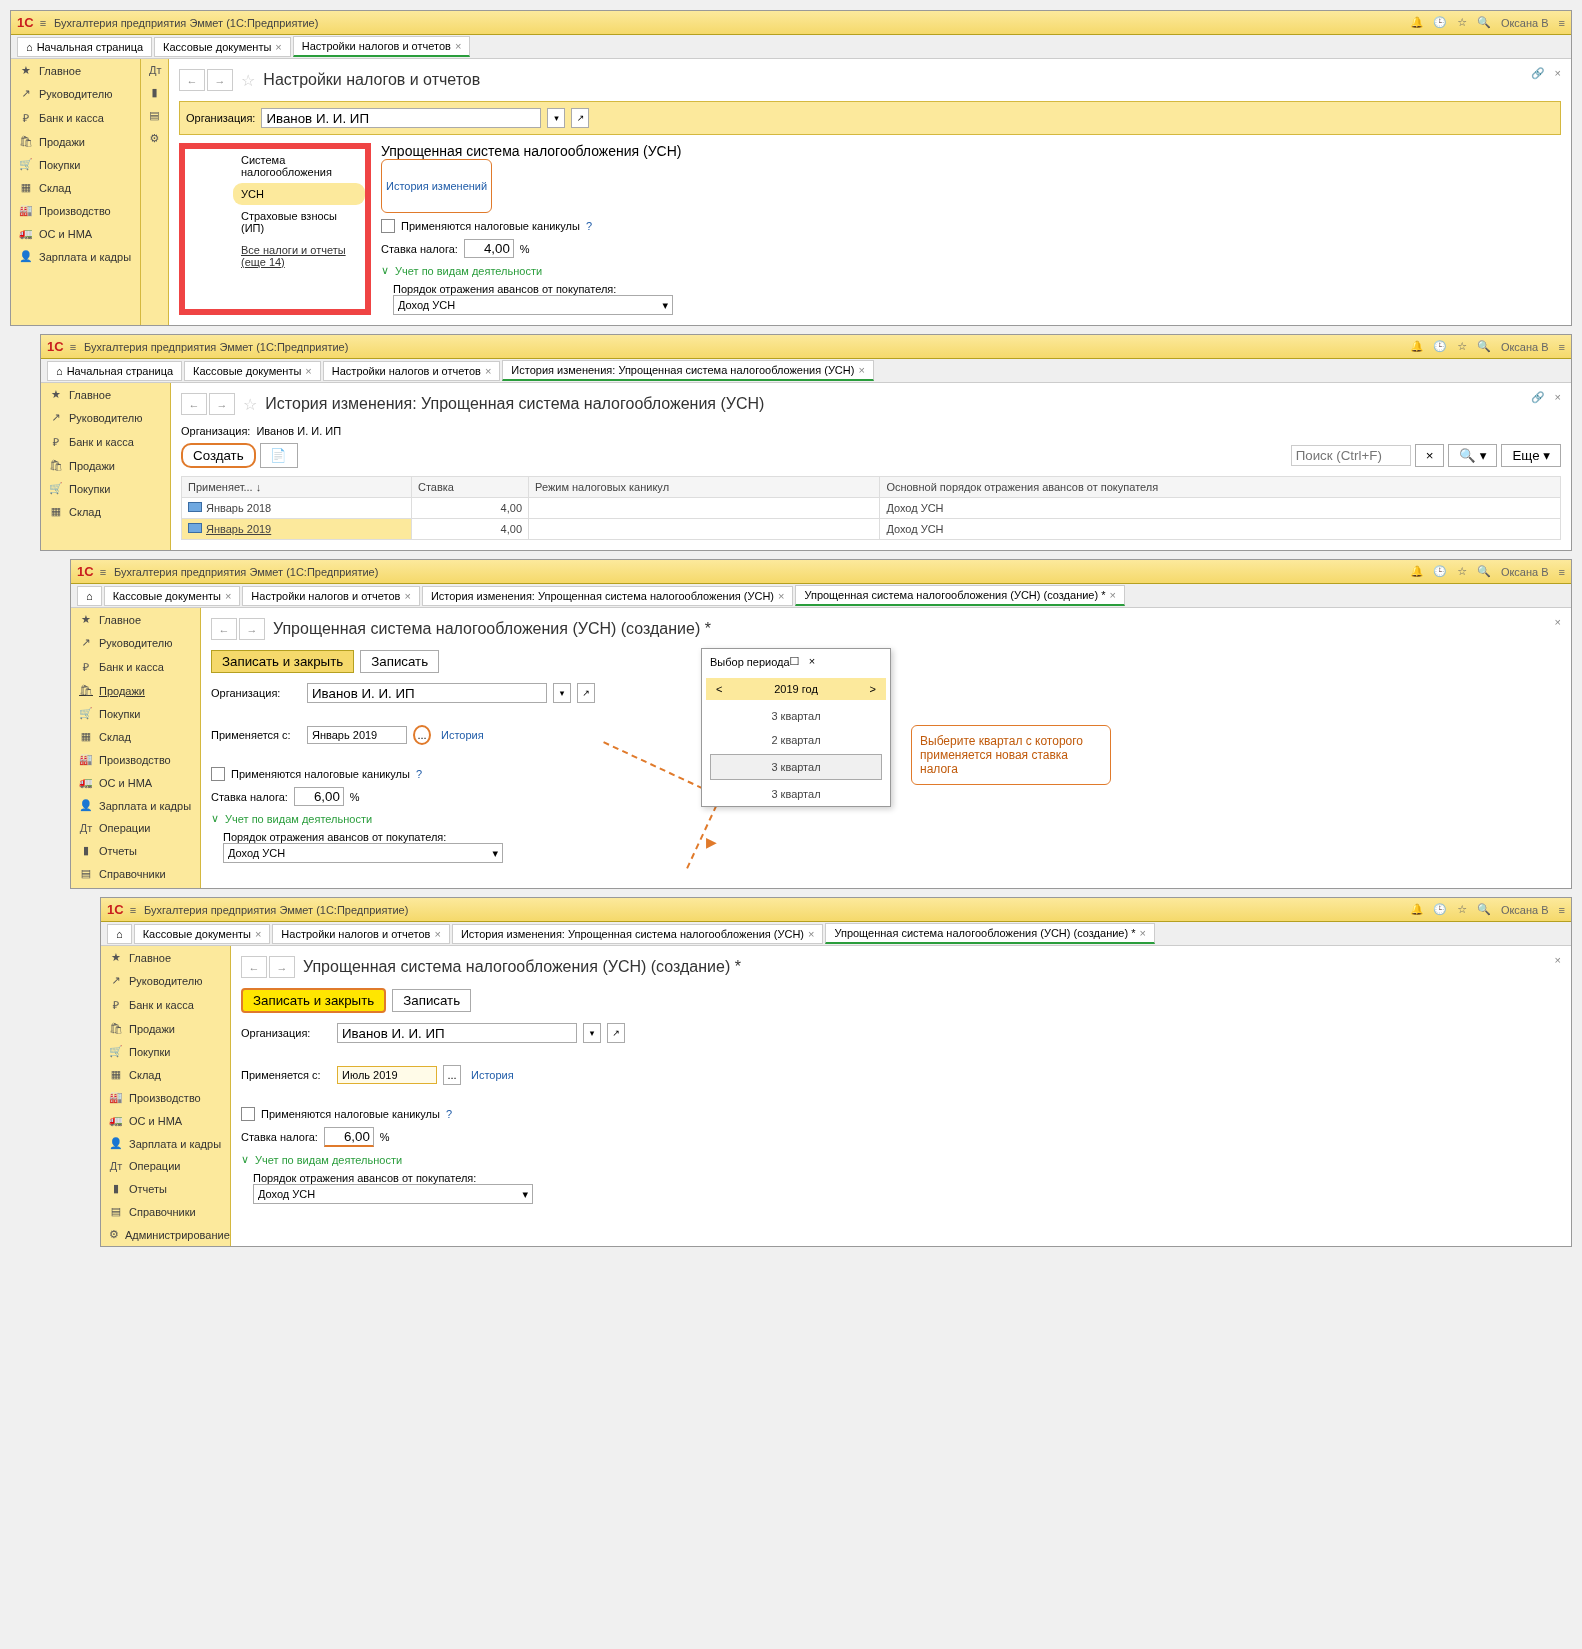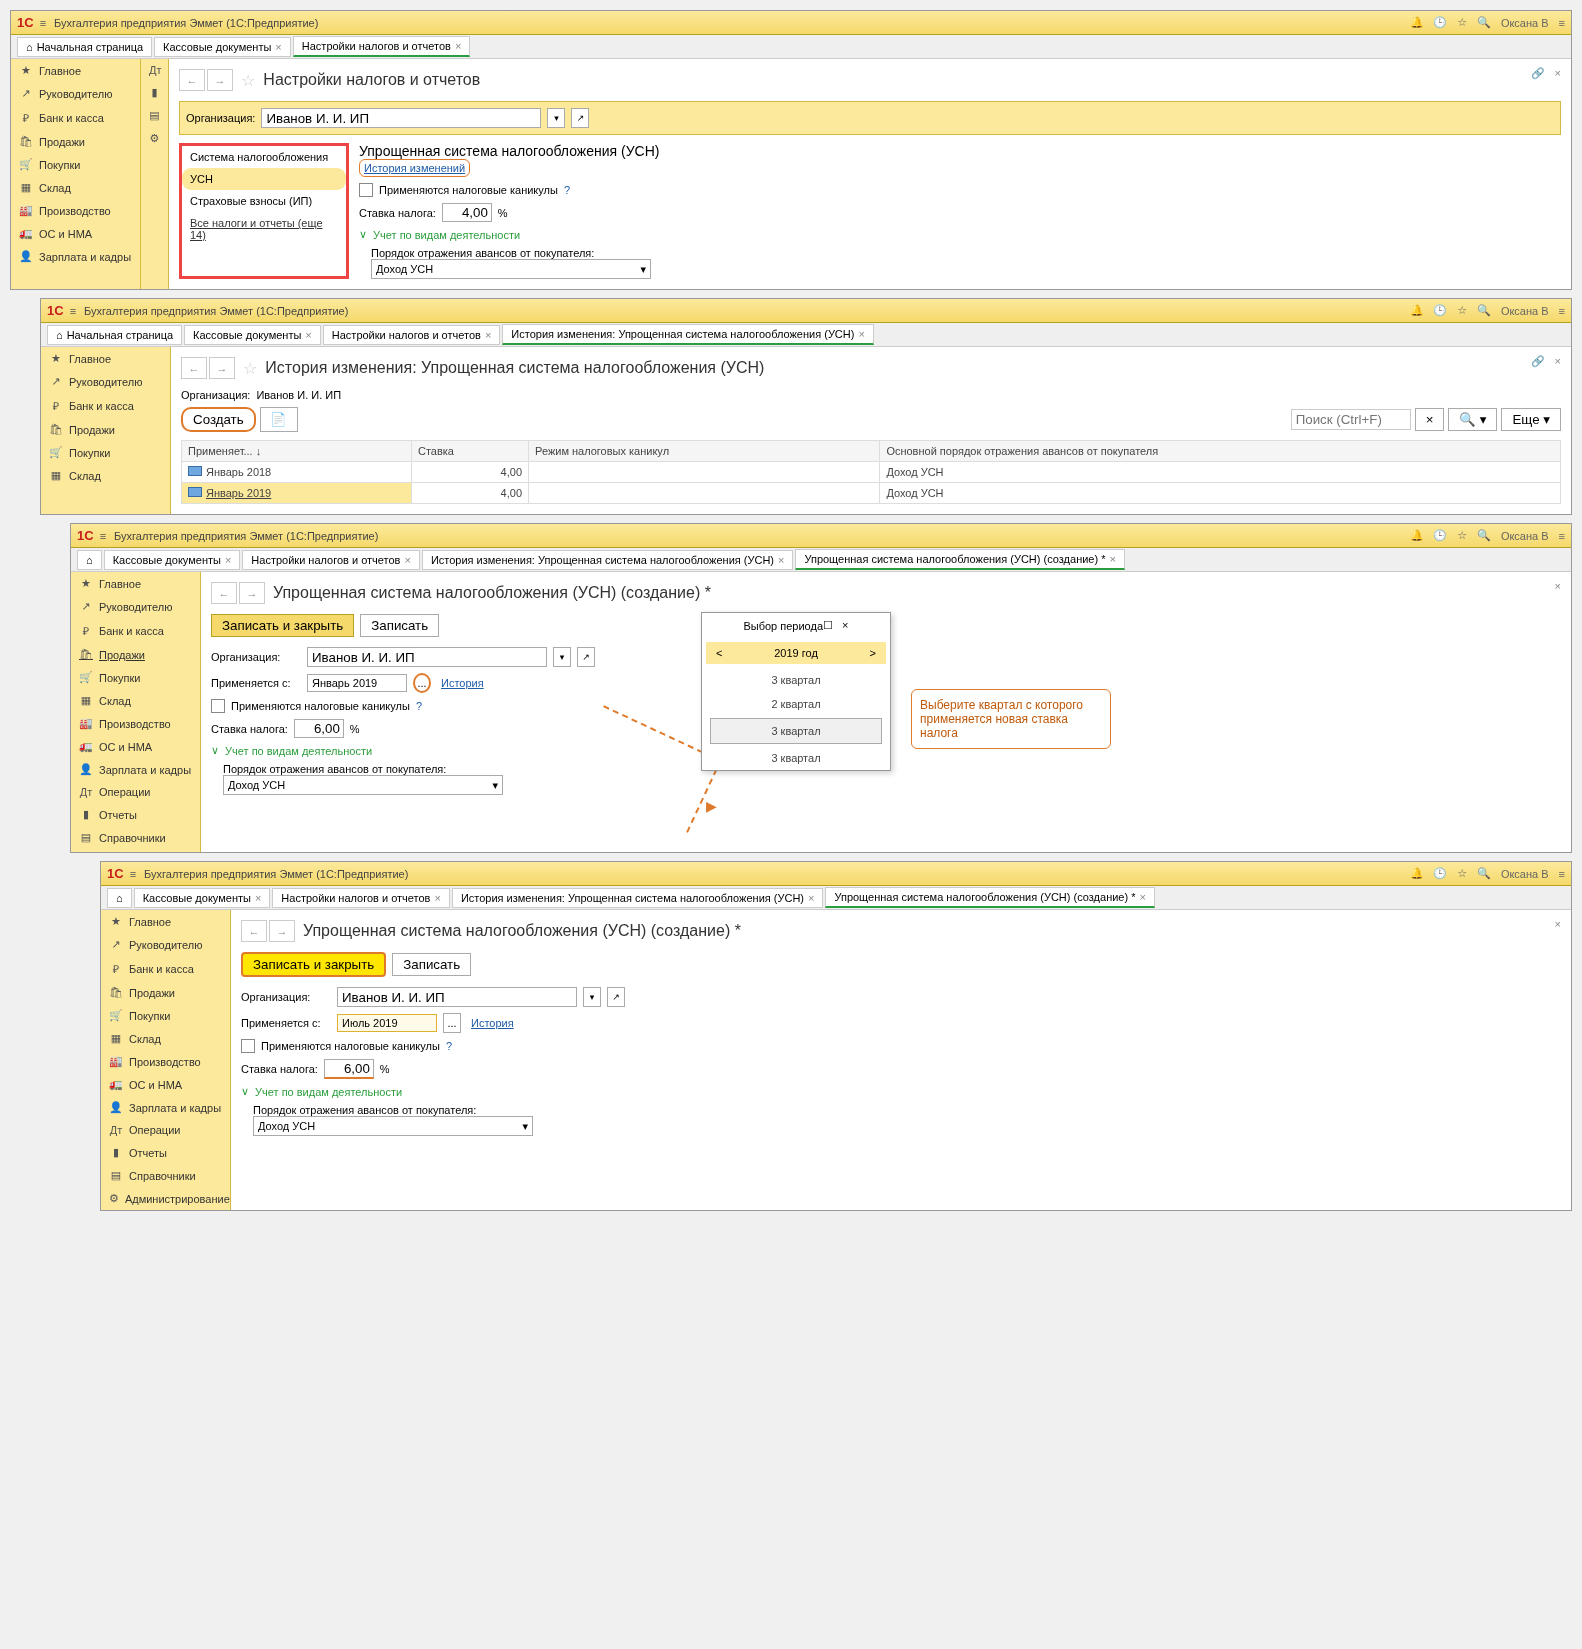--- a/index.html
+++ b/index.html
@@ -24,27 +24,27 @@
 .content { flex: 1; padding: 10px; background: #fff; position: relative; }
 .page-header { display: flex; align-items: center; gap: 8px; margin-bottom: 10px; }
 .nav-btns { display: flex; gap: 2px; }
 .nav-btn { width: 26px; height: 22px; border: 1px solid #ccc; background: #fff; display: flex; align-items: center; justify-content: center; color: #888; }
 .star { color: #ccc; font-size: 16px; }
 .page-title { font-size: 16px; font-weight: normal; color: #333; }
 .org-bar { background: #fce99c; padding: 6px; display: flex; align-items: center; gap: 6px; border: 1px solid #d4b83f; margin-bottom: 8px; }
 .org-input { flex: 1; max-width: 280px; border: 1px solid #aaa; padding: 2px 4px; height: 20px; background: #fff; }
 .ddl-btn { width: 18px; height: 20px; border: 1px solid #aaa; background: #fff; display: flex; align-items: center; justify-content: center; font-size: 9px; }
 .columns { display: flex; gap: 10px; }
-.colleft { width: 170px; border: 3px solid #ef4444; }
+.colleft { width: 192px; border: 6px solid #ef4444; padding-left: 48px; }
 .tax-item { padding: 5px 8px; }
 .tax-item.sel { background: #fce99c; border-radius: 9px; }
 .tax-item.link { text-decoration: underline; color: #333; }
 .colright { flex: 1; }
 .section-title { font-size: 14px; }
-.link-hist { color: #1e5ba8; text-decoration: underline; display: inline-block; padding: 2px 4px; }
+.link-hist { color: #1e5ba8; display: inline-block; padding: 20px 4px; }
 .link-hist.boxed { border: 1px solid #e07a2b; border-radius: 6px; }
 .form-row { display: flex; align-items: center; gap: 6px; margin: 6px 0; }
 .chk { width: 14px; height: 14px; border: 1px solid #888; }
 .help-ic { color: #1e5ba8; }
 .rate-input { width: 50px; border: 1px solid #aaa; padding: 1px 3px; text-align: right; }
 .green-section { color: #2a9d3c; }
 .sel-input { width: 280px; border: 1px solid #aaa; padding: 2px 4px; height: 20px; display: flex; justify-content: space-between; align-items: center; }
 .top-actions { display: flex; gap: 6px; margin-bottom: 10px; align-items: center; }
 .btn { border: 1px solid #aaa; padding: 3px 10px; background: #fff; }
 .btn.yellow { background: #f5d96b; border-color: #b5a020; }
@@ -55,21 +55,21 @@
 .table { width: 100%; border-collapse: collapse; margin-top: 8px; }
 .table th, .table td { border: 1px solid #ddd; padding: 4px 6px; text-align: left; font-weight: normal; color: #444; }
 .table th { background: #f5f5f5; }
 .table tr.hl td:first-child { background: #fce99c; text-decoration: underline; }
 .rowicon { display: inline-block; width: 14px; height: 10px; background: #6fa8e0; border: 1px solid #3a6ca3; margin-right: 4px; }
 .date-input { width: 100px; border: 1px solid #aaa; padding: 2px 4px; display: flex; justify-content: space-between; }
 .date-input.hl { border: 1px solid #e0b030; background: #fffbe8; }
 .dots-btn { width: 18px; height: 20px; border: 1px solid #aaa; display: flex; align-items: center; justify-content: center; }
 .dots-btn.circled { border: 2px solid #e07a2b; border-radius: 50%; }
 .popup { position: absolute; left: 500px; top: 40px; width: 190px; border: 1px solid #999; background: #fff; box-shadow: 2px 2px 6px rgba(0,0,0,0.2); }
-.popup-title { padding: 6px 8px; display: flex; justify-content: center; align-items: center; }
+.popup-title { padding: 6px 8px; display: flex; justify-content: flex-start; align-items: center; }
 .popup-year { background: #fce99c; display: flex; justify-content: space-between; padding: 5px 10px; margin: 4px; }
 .popup-item { text-align: center; padding: 6px; color: #444; }
 .popup-item.sel { border: 1px solid #aaa; background: #f0f0f0; margin: 2px 8px; }
 .callout { position: absolute; left: 710px; top: 117px; width: 200px; border: 1px solid #e07a2b; border-radius: 6px; padding: 8px; color: #c05a0b; background: #fff; font-size: 12px; }
 .arrow-dash { position: absolute; left: 370px; top: 56px; width: 130px; height: 80px; border-top: 2px dashed #e07a2b; border-right: 2px dashed #e07a2b; transform: rotate(25deg); }
 .arrow-head { position: absolute; left: 495px; top: 125px; color: #e07a2b; font-size: 14px; }
 .close-x { position: absolute; right: 10px; top: 8px; color: #888; cursor: pointer; }
 .underline-orange { border-bottom: 2px solid #e07a2b; }
 .panel-offset-1 { margin-left: 30px; }
 .panel-offset-2 { margin-left: 60px; }

